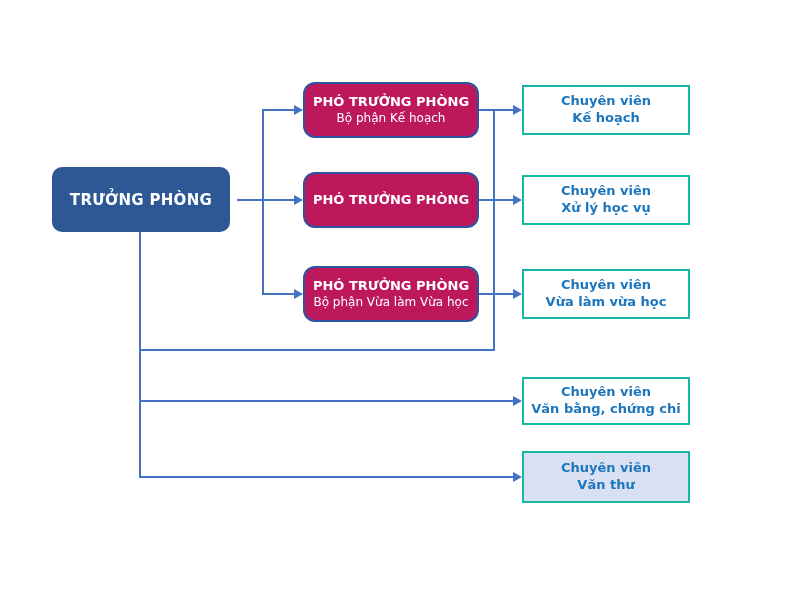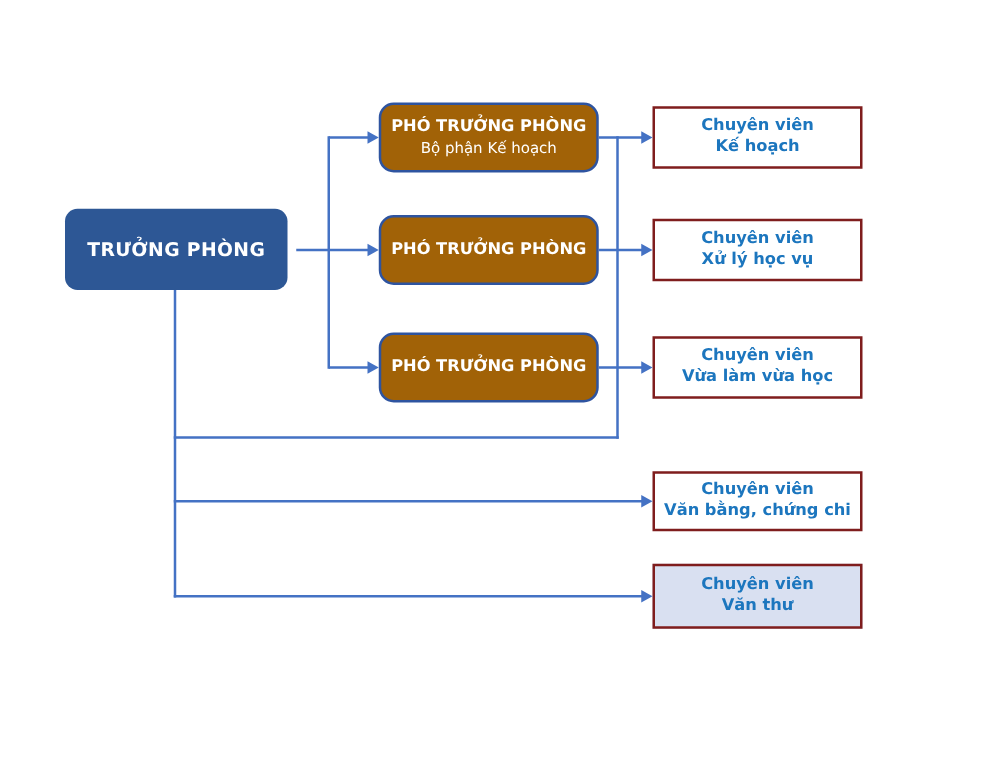--- a/index.html
+++ b/index.html
@@ -32,21 +32,21 @@
     color: #ffffff;
   }
   .root .title {
     font-size: 15px;
     font-weight: bold;
     letter-spacing: 0.3px;
   }
   
   .deputy {
     left: 303px; width: 176px; height: 56px;
-    background: #a16207;
+    background: #be185d;
     border: 2px solid #2e54a0;
     border-radius: 12px;
     color: #ffffff;
   }
   .deputy.d1 { top: 82px; }
   .deputy.d2 { top: 172px; }
   .deputy.d3 { top: 266px; }
   .deputy .title {
     font-size: 13px;
     font-weight: bold;
@@ -54,21 +54,21 @@
   }
   .deputy .subtitle {
     font-size: 12px;
     font-weight: normal;
     line-height: 1.25;
   }
   
   .spec {
     left: 522px; width: 168px;
     background: #ffffff;
-    border: 2px solid #7f1d1d;
+    border: 2px solid #14b8a6;
     color: #1c76be;
   }
   .spec.s1 { top: 85px;  height: 50px; }
   .spec.s2 { top: 175px; height: 50px; }
   .spec.s3 { top: 269px; height: 50px; }
   .spec.s4 { top: 377px; height: 48px; }
   .spec.s5 { top: 451px; height: 52px; }
   .spec.highlighted { background: #d9e0f1; }
   .spec .title, .spec .subtitle {
     font-size: 13px;
@@ -102,20 +102,21 @@
 
   <div class="box deputy d1">
     <div class="title">PHÓ TRƯỞNG PHÒNG</div>
     <div class="subtitle">Bộ phận Kế hoạch</div>
   </div>
   <div class="box deputy d2">
     <div class="title">PHÓ TRƯỞNG PHÒNG</div>
   </div>
   <div class="box deputy d3">
     <div class="title">PHÓ TRƯỞNG PHÒNG</div>
+    <div class="subtitle">Bộ phận Vừa làm Vừa học</div>
   </div>
 
   <div class="box spec s1">
     <div class="title">Chuyên viên</div>
     <div class="subtitle">Kế hoạch</div>
   </div>
   <div class="box spec s2">
     <div class="title">Chuyên viên</div>
     <div class="subtitle">Xử lý học vụ</div>
   </div>

